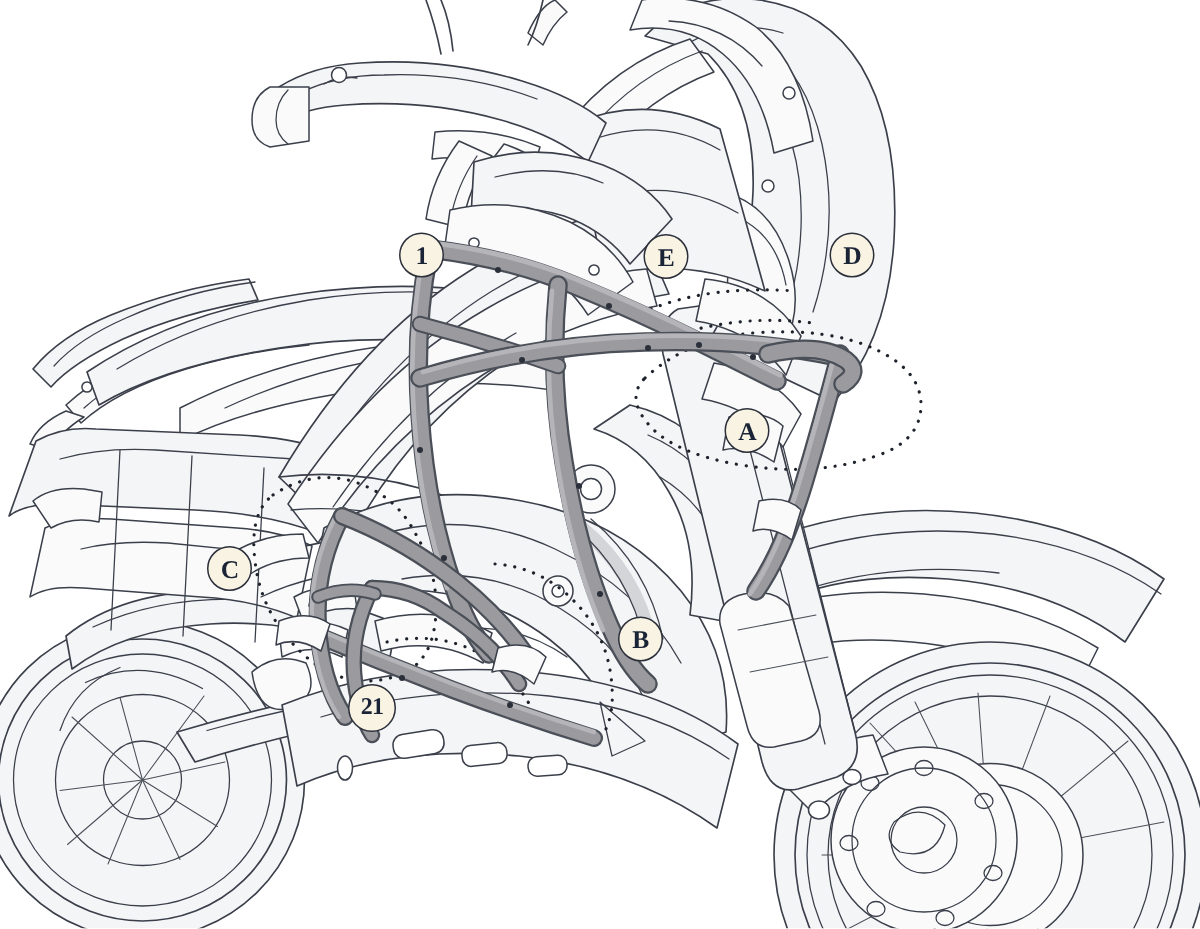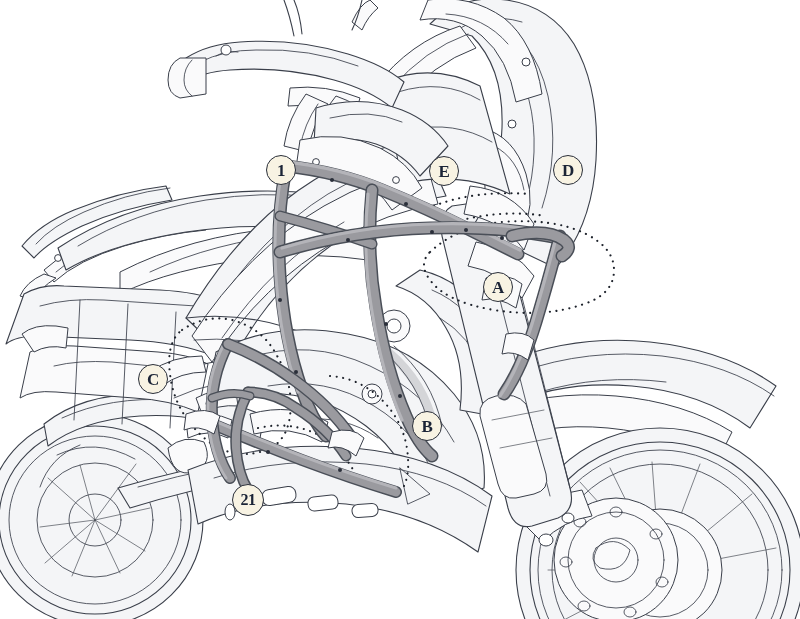--- a/index.html
+++ b/index.html
@@ -399,15 +399,15 @@
   <div class="callout" style="left:444px; top:171px;">E</div>
 
   <div class="callout" style="left:568px; top:170px;">D</div>
 
   <div class="callout" style="left:498px; top:287px;">A</div>
 
   <div class="callout" style="left:427px; top:426px;">B</div>
 
   <div class="callout" style="left:153px; top:379px;">C</div>
 
-  <div class="callout wide" style="left:248px; top:500px;">21</div>
+  <div class="callout wide" style="left:248px; top:472px;">21</div>
 
 </div>
 
 </body></html>

